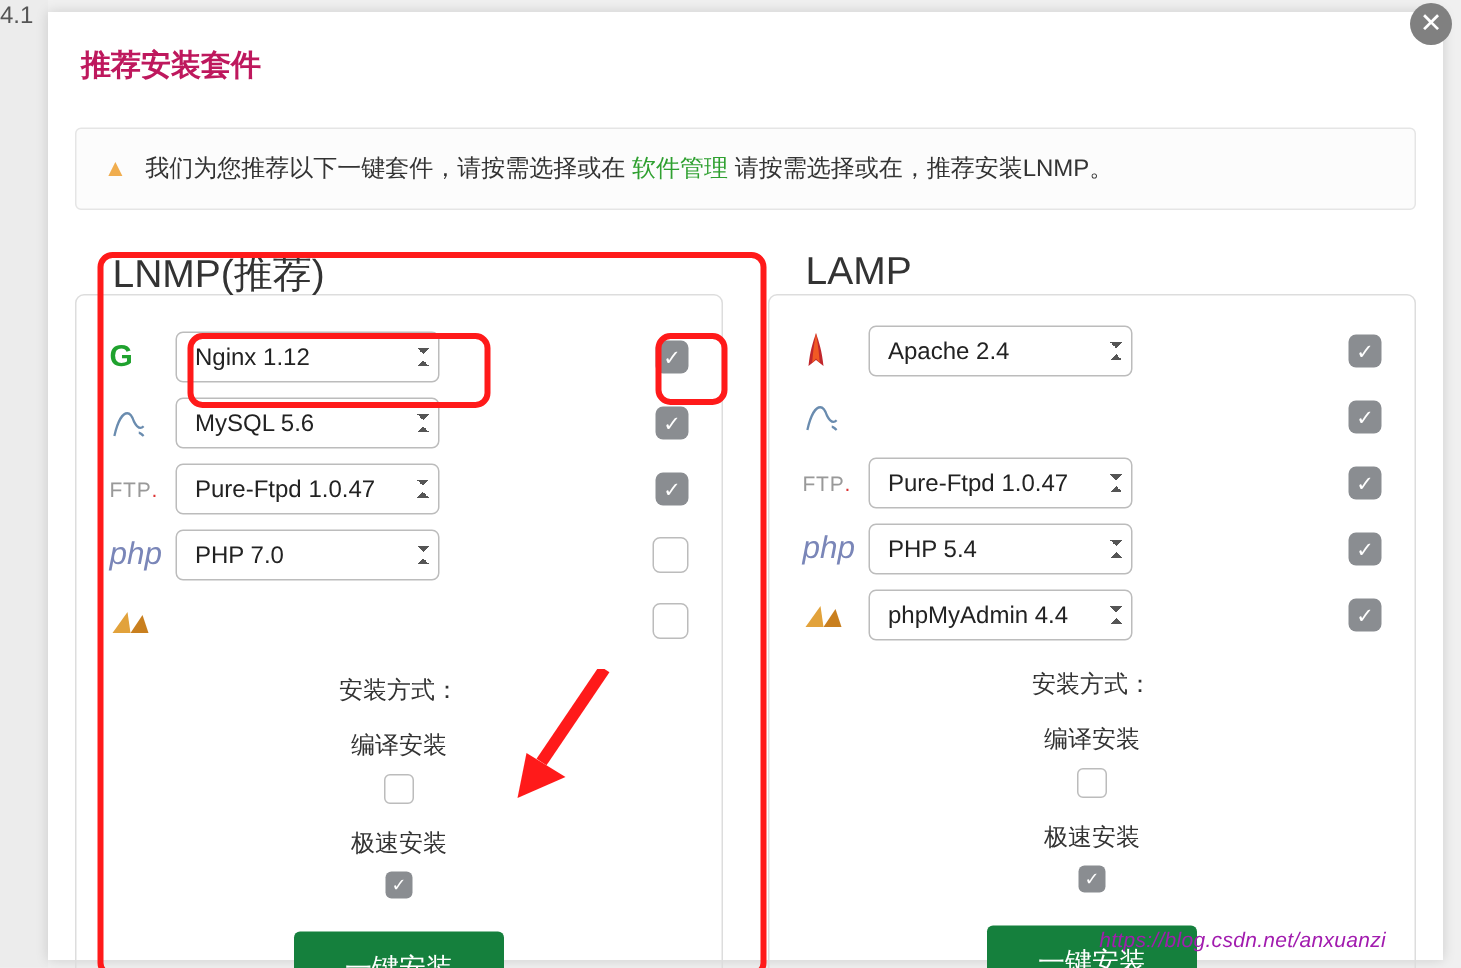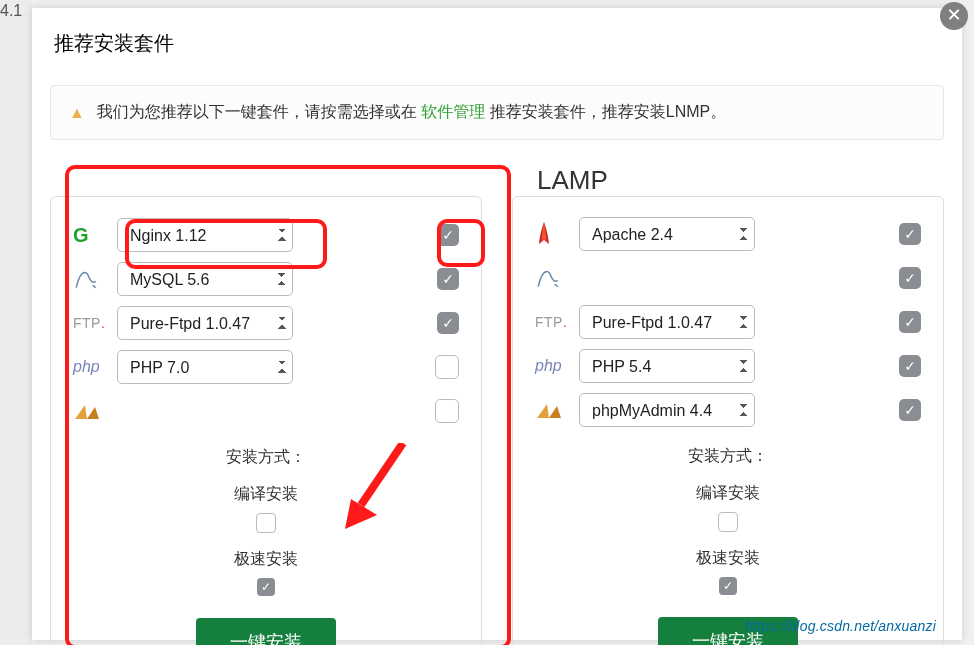--- a/index.html
+++ b/index.html
@@ -1,19 +1,19 @@
 <!DOCTYPE html>
 <html><head>
 <meta charset="utf-8">
 <style>
   html,body{margin:0;padding:0;width:974px;height:645px;font-family:"Helvetica Neue",Arial,"PingFang SC","Hiragino Sans GB","Microsoft YaHei",sans-serif;background:#f0f0f0;overflow:hidden;}
   .bg-strip{position:absolute;left:0;top:0;width:32px;height:645px;background:#ececec;color:#555;font-size:16px;}
   .bg-strip span{position:absolute;left:0;top:2px;}
   .modal{position:absolute;left:32px;top:8px;width:930px;height:632px;background:#fff;box-shadow:0 0 8px rgba(0,0,0,.15);}
-  .modal-title{font-size:20px;color:#000000;padding:22px 22px 18px 22px;font-weight:400;}
+  .modal-title{font-size:20px;color:#be185d;padding:22px 22px 18px 22px;font-weight:700;}
   .close-btn{position:absolute;right:-6px;top:-6px;width:28px;height:28px;border-radius:50%;background:#808080;color:#fff;text-align:center;line-height:26px;font-size:18px;cursor:pointer;}
   .alert{margin:10px 18px 20px 18px;border:1px solid #e5e5e5;background:#fcfcfc;border-radius:4px;padding:16px 18px;font-size:16px;color:#333;display:flex;align-items:center;gap:12px;}
   .alert .warn-icon{color:#f0ad4e;font-size:16px;}
   .alert a{color:#2fa030;text-decoration:none;margin-top:24px;}
   .cards-row{display:flex;gap:30px;padding:0 18px;}
   .card{flex:1;border:1px solid #ddd;border-radius:6px;padding:16px 22px 24px 22px;position:relative;}
   .card-title{font-size:26px;color:#333;margin:-48px 0 16px 2px;font-weight:400;}
   .row{display:flex;align-items:center;height:44px;}
   .row-icon{width:44px;display:flex;align-items:center;justify-content:flex-start;color:#888;font-size:14px;}
   .select{appearance:none;-webkit-appearance:none;height:34px;width:176px;border:1px solid #bcbcbc;border-radius:5px;background:#fff;font-size:16px;padding:0 24px 0 12px;color:#222;background-image:linear-gradient(45deg,transparent 50%,#555 50%),linear-gradient(135deg,#555 50%,transparent 50%),linear-gradient(45deg,#555 50%,transparent 50%),linear-gradient(135deg,transparent 50%,#555 50%);background-position:right 10px top 10px,right 6px top 10px,right 6px top 18px,right 10px top 18px;background-size:4px 4px;background-repeat:no-repeat;}
@@ -32,50 +32,51 @@
   .hl-chk{left:364px;top:6px;width:40px;height:40px;}
   .arrow{position:absolute;left:270px;top:230px;width:70px;height:86px;pointer-events:none;}
   .arrow line{stroke:#ff1a1a;stroke-width:8;}
   .arrow polygon{fill:#ff1a1a;}
   .card-inner{position:relative;}
   
   .ico-nginx{color:#1fa22e;font-weight:bold;font-size:20px;}
   .ico-mysql svg{width:26px;height:26px;}
   .ico-ftp{color:#999;font-size:14px;letter-spacing:.5px;}
   .ico-ftp .d{color:#d33;}
-  .ico-php{color:#7a86b8;font-style:italic;font-size:16px;}
+  .ico-php{color:#7a86b8;font-style:italic;font-size:21px;}
   .ico-pma svg{width:30px;height:20px;}
   .ico-apache svg{width:18px;height:28px;}
-  .watermark{position:absolute;right:26px;bottom:6px;color:#0369a1;font-size:14px;font-style:italic;letter-spacing:.2px;}
+  .watermark{position:absolute;right:38px;bottom:6px;color:#a21caf;font-size:14px;font-style:italic;letter-spacing:.2px;}
 </style>
 </head>
 <body>
 
 <div class="bg-strip">
     <span>4.1</span>
   </div>
 
 <div class="modal">
   <div class="close-btn">✕</div>
   <div class="modal-title">推荐安装套件</div>
 
   <div class="alert">
     <span class="warn-icon">▲</span>
     <span>
       <span>我们为您推荐以下一键套件，请按需选择或在</span>
       <a>软件管理</a>
-      <span>推荐安装套件，推荐安装LNMP。</span>
+      <span>请按需选择或在，推荐安装LNMP。</span>
     </span>
   </div>
 
   <div style="height:36px;"></div>
 
   <div class="cards-row">
 
     <div class="card">
+      <div class="card-title">LNMP(推荐)</div>
       <div class="card-inner">
         <div class="hl hl-card"></div>
         <div class="hl hl-sel"></div>
         <div class="hl hl-chk"></div>
         <svg class="arrow" viewBox="0 0 70 86">
             <line x1="60" y1="0" x2="18" y2="62"></line>
             <polygon points="2,86 8,56 34,72"></polygon>
           </svg>
 
         <div class="row">

